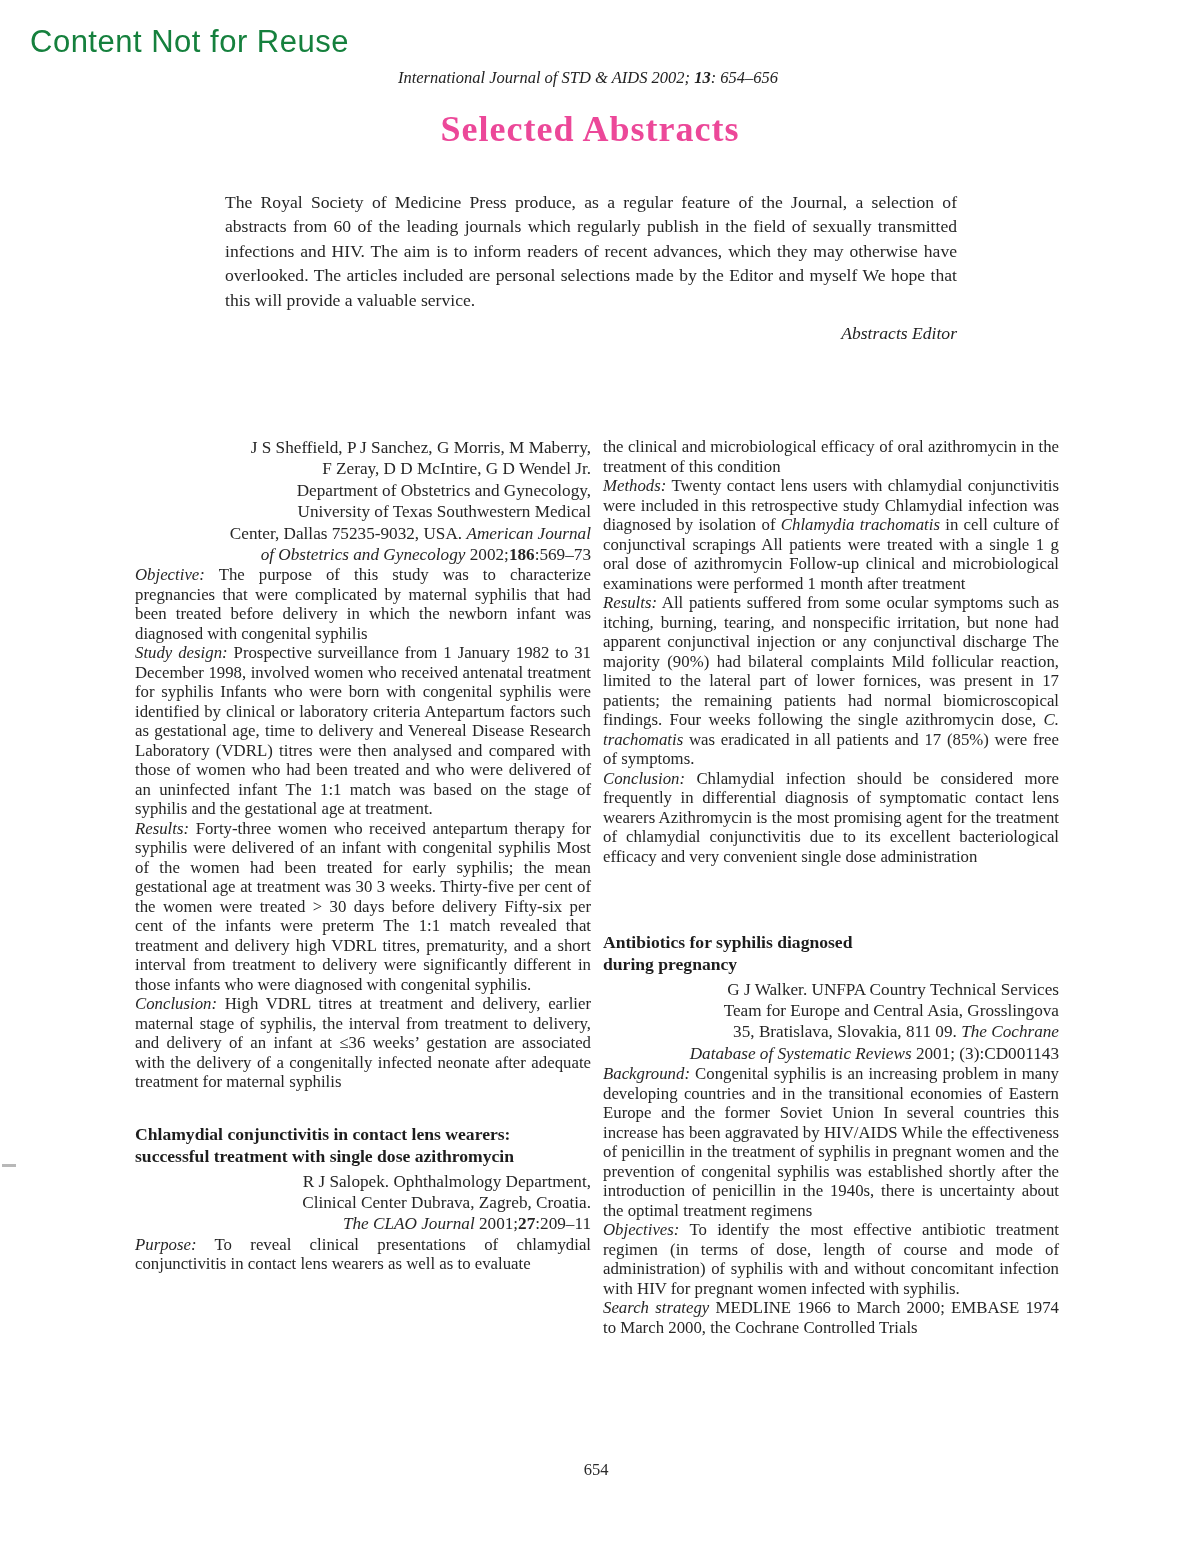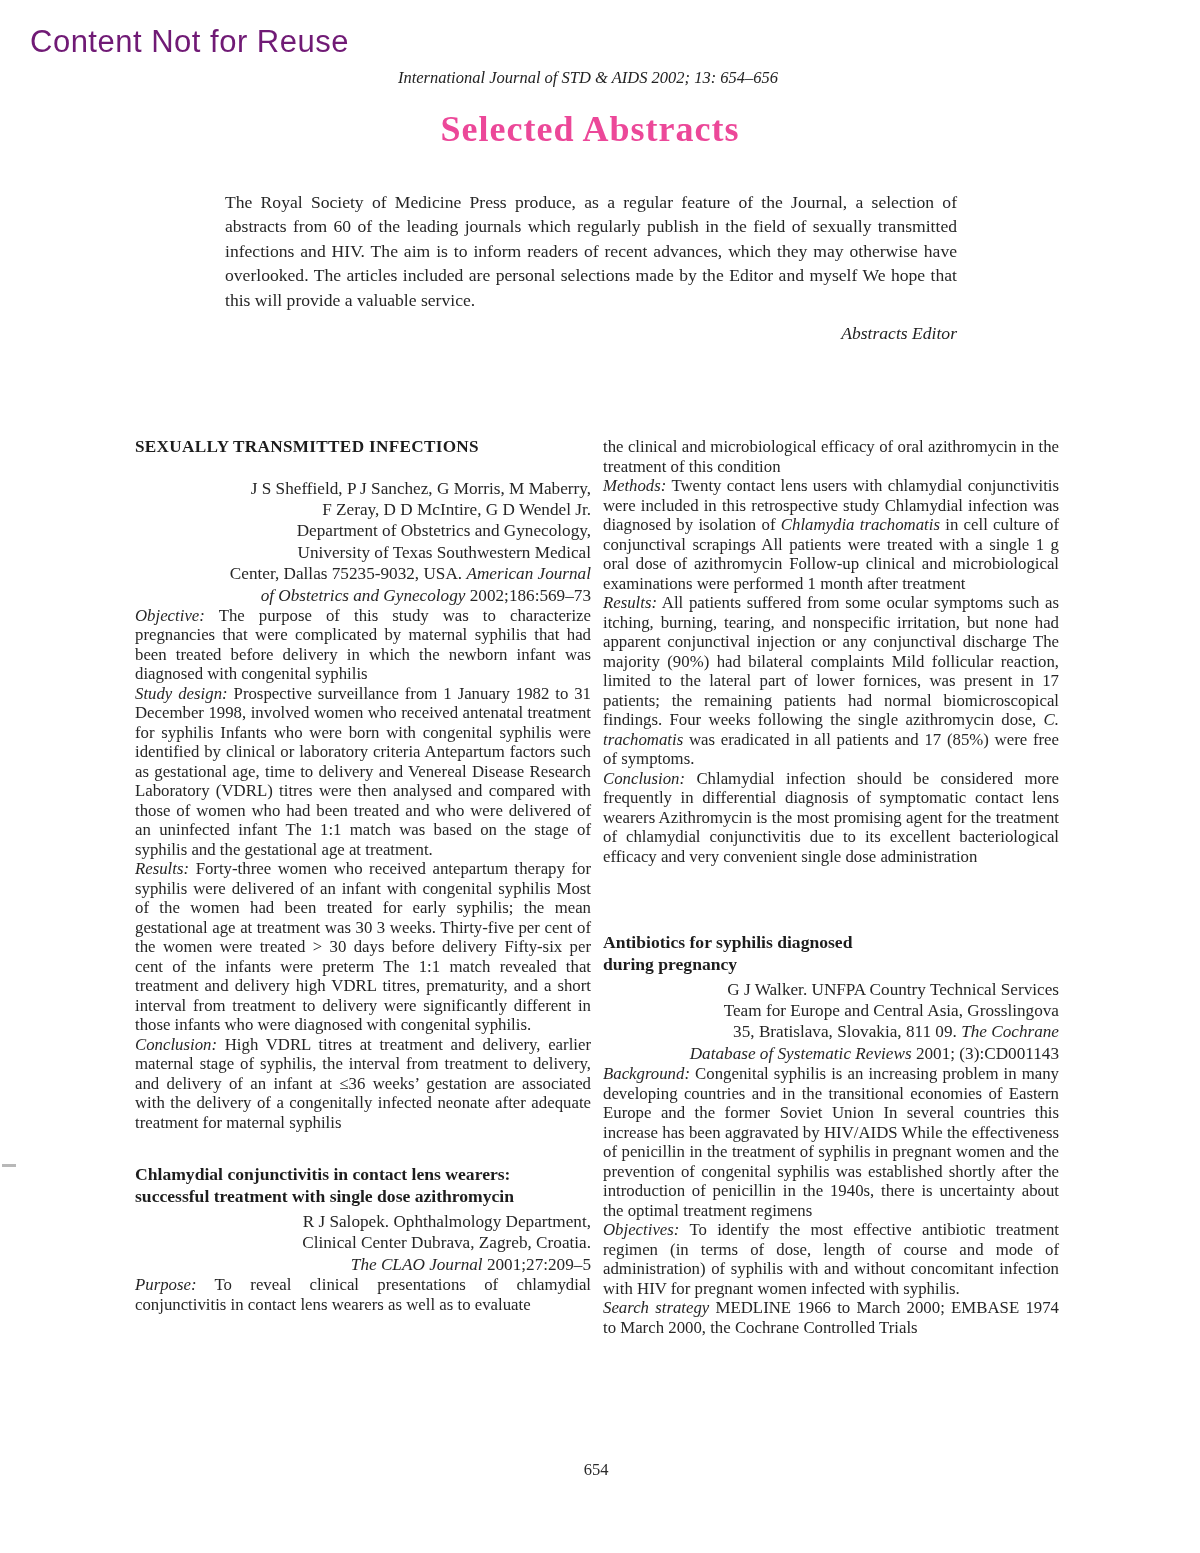--- a/index.html
+++ b/index.html
@@ -11,21 +11,21 @@
     font-family: "Liberation Serif", serif;
     color: #222222;
     overflow: hidden;
   }
   .watermark {
     position: absolute;
     left: 30px;
     top: 24px;
     font-family: "Liberation Sans", sans-serif;
     font-size: 31px;
-    color: #701a75;
+    color: #15803d;
     letter-spacing: 0.5px;
   }
   .journal-header {
     position: absolute;
     top: 68px;
     left: 0;
     width: 1176px;
     text-align: center;
     font-size: 16.5px;
   }
@@ -95,21 +95,21 @@
     font-size: 17.2px;
     line-height: 21.4px;
     margin: 0;
     text-align: right;
   }
   .paragraph {
     text-align: justify;
     margin: 0;
   }
   .it { font-style: italic; }
-  .bd { font-weight: normal; }
+  .bd { font-weight: bold; }
   .margin-mark {
     position: absolute;
     left: 2px;
     top: 1164px;
     width: 14px;
     height: 3px;
     background: #b8b8b8;
   }
   .page-number {
     position: absolute;
@@ -126,28 +126,27 @@
 
 <div class="page">
   <div class="watermark">Content Not for Reuse</div>
   <div class="journal-header" id="journal-header"><span class="it">International Journal of STD &amp; AIDS 2002; </span><span class="it bd">13</span><span class="it">: 654–656</span></div>
   <h1 class="page-title">Selected Abstracts</h1>
   <p class="intro">The Royal Society of Medicine Press produce, as a regular feature of the Journal, a selection of abstracts from 60 of the leading journals which regularly publish in the field of sexually transmitted infections and HIV. The aim is to inform readers of recent advances, which they may otherwise have overlooked. The articles included are personal selections made by the Editor and myself We hope that this will provide a valuable service.</p>
   <div class="signature">
     <div class="sig-role">Abstracts Editor</div>
   </div>
   <div class="col col-left" id="col-left">
-      <div class="section-heading"><span>SEXUALLY TRANSMITTED INFECTIONS</span></div>
       <div class="authors"><span>J S Sheffield, P J Sanchez, G Morris, M Maberry,</span><br><span>F Zeray, D D McIntire, G D Wendel Jr.</span><br><span>Department of Obstetrics and Gynecology,</span><br><span>University of Texas Southwestern Medical</span><br><span>Center, Dallas 75235-9032, USA. </span><span class="it">American Journal</span><br><span class="it">of Obstetrics and Gynecology</span><span> 2002;</span><span class="bd">186</span><span>:569–73</span></div>
       <div class="paragraph"><span class="it">Objective:</span><span> The purpose of this study was to characterize pregnancies that were complicated by maternal syphilis that had been treated before delivery in which the newborn infant was diagnosed with congenital syphilis</span></div>
       <div class="paragraph"><span class="it">Study design:</span><span> Prospective surveillance from 1 January 1982 to 31 December 1998, involved women who received antenatal treatment for syphilis Infants who were born with congenital syphilis were identified by clinical or laboratory criteria Antepartum factors such as gestational age, time to delivery and Venereal Disease Research Laboratory (VDRL) titres were then analysed and compared with those of women who had been treated and who were delivered of an uninfected infant The 1:1 match was based on the stage of syphilis and the gestational age at treatment.</span></div>
       <div class="paragraph"><span class="it">Results:</span><span> Forty-three women who received antepartum therapy for syphilis were delivered of an infant with congenital syphilis Most of the women had been treated for early syphilis; the mean gestational age at treatment was 30 3 weeks. Thirty-five per cent of the women were treated &gt; 30 days before delivery Fifty-six per cent of the infants were preterm The 1:1 match revealed that treatment and delivery high VDRL titres, prematurity, and a short interval from treatment to delivery were significantly different in those infants who were diagnosed with congenital syphilis.</span></div>
       <div class="paragraph"><span class="it">Conclusion:</span><span> High VDRL titres at treatment and delivery, earlier maternal stage of syphilis, the interval from treatment to delivery, and delivery of an infant at ≤36 weeks’ gestation are associated with the delivery of a congenitally infected neonate after adequate treatment for maternal syphilis</span></div>
       <div class="article-title"><span>Chlamydial conjunctivitis in contact lens wearers:</span><br><span>successful treatment with single dose azithromycin</span></div>
-      <div class="authors"><span>R J Salopek. Ophthalmology Department,</span><br><span>Clinical Center Dubrava, Zagreb, Croatia.</span><br><span class="it">The CLAO Journal</span><span> 2001;</span><span class="bd">27</span><span>:209–5</span></div>
+      <div class="authors"><span>R J Salopek. Ophthalmology Department,</span><br><span>Clinical Center Dubrava, Zagreb, Croatia.</span><br><span class="it">The CLAO Journal</span><span> 2001;</span><span class="bd">27</span><span>:209–11</span></div>
       <div class="paragraph"><span class="it">Purpose:</span><span> To reveal clinical presentations of chlamydial conjunctivitis in contact lens wearers as well as to evaluate</span></div>
     </div>
   <div class="col col-right" id="col-right">
       <div class="paragraph"><span>the clinical and microbiological efficacy of oral azithromycin in the treatment of this condition</span></div>
       <div class="paragraph"><span class="it">Methods:</span><span> Twenty contact lens users with chlamydial conjunctivitis were included in this retrospective study Chlamydial infection was diagnosed by isolation of </span><span class="it">Chlamydia trachomatis</span><span> in cell culture of conjunctival scrapings All patients were treated with a single 1 g oral dose of azithromycin Follow-up clinical and microbiological examinations were performed 1 month after treatment</span></div>
       <div class="paragraph"><span class="it">Results:</span><span> All patients suffered from some ocular symptoms such as itching, burning, tearing, and nonspecific irritation, but none had apparent conjunctival injection or any conjunctival discharge The majority (90%) had bilateral complaints Mild follicular reaction, limited to the lateral part of lower fornices, was present in 17 patients; the remaining patients had normal biomicroscopical findings. Four weeks following the single azithromycin dose, </span><span class="it">C. trachomatis</span><span> was eradicated in all patients and 17 (85%) were free of symptoms.</span></div>
       <div class="paragraph"><span class="it">Conclusion:</span><span> Chlamydial infection should be considered more frequently in differential diagnosis of symptomatic contact lens wearers Azithromycin is the most promising agent for the treatment of chlamydial conjunctivitis due to its excellent bacteriological efficacy and very convenient single dose administration</span></div>
       <div class="article-title"><span>Antibiotics for syphilis diagnosed</span><br><span>during pregnancy</span></div>
       <div class="authors"><span>G J Walker. UNFPA Country Technical Services</span><br><span>Team for Europe and Central Asia, Grosslingova</span><br><span>35, Bratislava, Slovakia, 811 09. </span><span class="it">The Cochrane</span><br><span class="it">Database of Systematic Reviews</span><span> 2001; (3):CD001143</span></div>
       <div class="paragraph"><span class="it">Background:</span><span> Congenital syphilis is an increasing problem in many developing countries and in the transitional economies of Eastern Europe and the former Soviet Union In several countries this increase has been aggravated by HIV/AIDS While the effectiveness of penicillin in the treatment of syphilis in pregnant women and the prevention of congenital syphilis was established shortly after the introduction of penicillin in the 1940s, there is uncertainty about the optimal treatment regimens</span></div>

